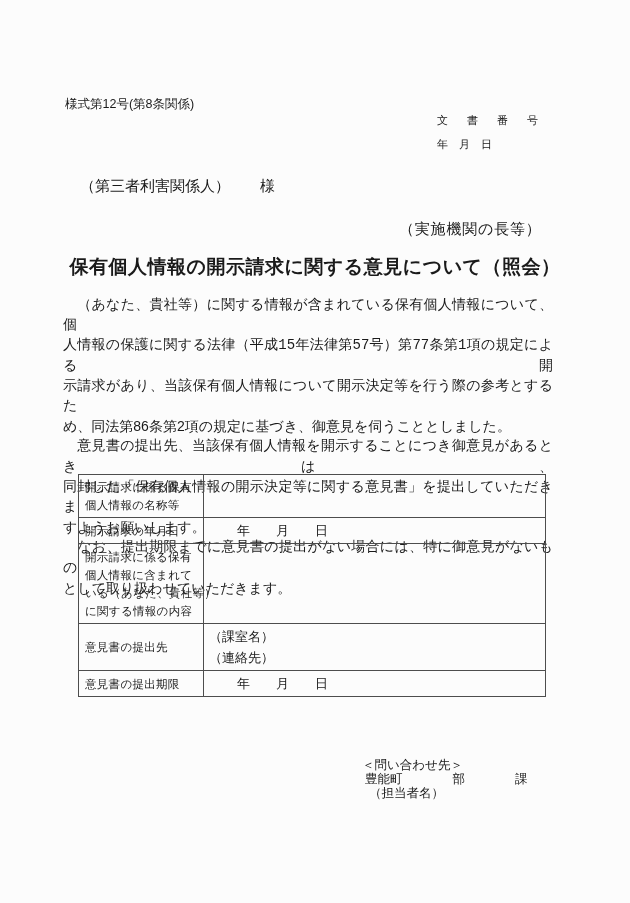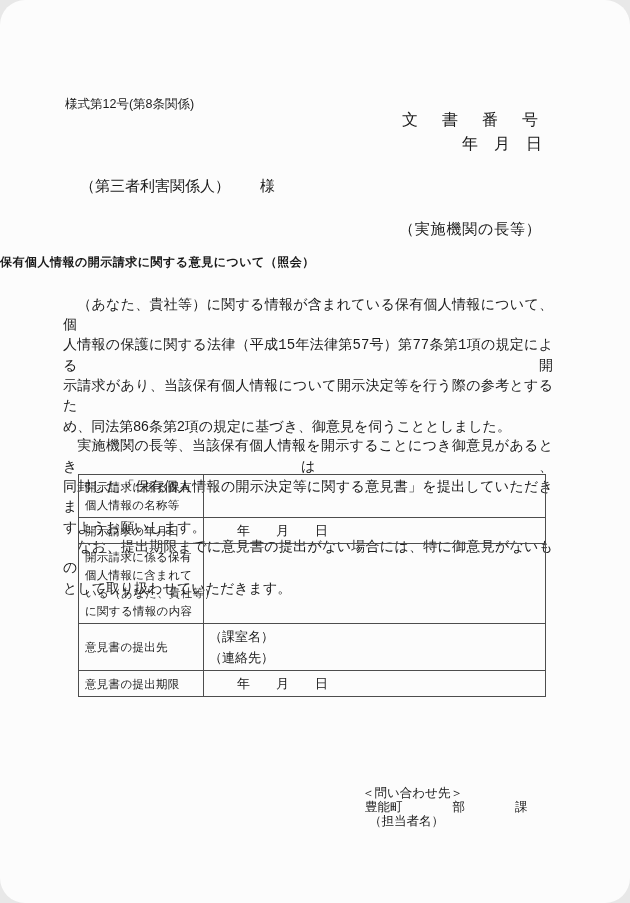--- a/index.html
+++ b/index.html
@@ -6,47 +6,46 @@
   html, body { background: #e8e8e8; }
   .page {
     position: relative;
     width: 630px;
     height: 903px;
     margin: 0 auto;
     background: #fcfcfc;
     color: #1a1a1a;
     font-family: "Liberation Sans", "DejaVu Sans", sans-serif;
     overflow: hidden;
-    border-radius: 25px;
   }
   .abs { position: absolute; }
 
   .form-number { left: 65px; top: 96px; font-size: 12.5px; }
 
-  .doc-number-block { right: 88px; top: 108px; text-align: right; font-size: 16px; line-height: 24px; }
+  .doc-number-block { right: 88px; top: 108px; text-align: left; font-size: 11px; line-height: 24px; }
   .doc-number-block .spread { letter-spacing: 4px; }
 
   .recipient { left: 80px; top: 177px; font-size: 15px; }
 
   .agency { left: 399px; top: 220px; font-size: 15px; letter-spacing: 0.8px; }
 
-  .doc-title { left: 0; top: 254px; width: 630px; font-size: 12px; font-weight: bold; letter-spacing: 0.5px; }
+  .doc-title { left: 0; top: 254px; width: 630px; text-align: center; font-size: 19px; font-weight: bold; letter-spacing: 0.5px; }
 
   .body-text { left: 63px; top: 295px; width: 490px; font-size: 14px; }
   .bline { line-height: 20.2px; white-space: pre-wrap; }
   .bline.just { text-align: justify; text-align-last: justify; font-family: Liberation Mono, monospace; }
 
   table.info-table { position: absolute; left: 78px; top: 474px; width: 468px; border-collapse: collapse; table-layout: fixed; }
   table.info-table td { border: 1px solid #4d4d4d; vertical-align: middle; }
   td.lbl { font-size: 11.5px; line-height: 18px; padding: 2px 1px 2px 6px; white-space: pre; letter-spacing: 0.3px; margin-top: 31px; }
   td.val { font-size: 13px; line-height: 21px; padding: 2px 2px 2px 5px; white-space: pre-line; }
   td.val.date { padding-left: 33px; }
   .cbx { display: inline-block; }
 
-  .inquiry { left: 362px; top: 758px; font-size: 12.5px; line-height: 14px; margin-top: 28px; }
+  .inquiry { left: 362px; top: 758px; font-size: 12.5px; line-height: 14px; }
   .inquiry .ind3 { padding-left: 3px; }
   .inquiry .ind7 { padding-left: 7px; }
 </style>
 </head>
 <body>
 
 <div class="page">
 
   <div class="abs form-number">様式第12号(第8条関係)</div>
 
@@ -59,21 +58,21 @@
 
   <div class="abs agency">（実施機関の長等）</div>
 
   <div class="abs doc-title">保有個人情報の開示請求に関する意見について（照会）</div>
 
   <div class="abs body-text">
       <div class="bline just">　（あなた、貴社等）に関する情報が含まれている保有個人情報について、個</div>
       <div class="bline just">人情報の保護に関する法律（平成15年法律第57号）第77条第1項の規定による開</div>
       <div class="bline just">示請求があり、当該保有個人情報について開示決定等を行う際の参考とするた</div>
       <div class="bline">め、同法第86条第2項の規定に基づき、御意見を伺うこととしました。</div>
-      <div class="bline just">　実施機関の長等、当該保有個人情報を開示することにつき御意見があるときは、</div>
+      <div class="bline just">　意見書の提出先、当該保有個人情報を開示することにつき御意見があるときは、</div>
       <div class="bline just">同封した「保有個人情報の開示決定等に関する意見書」を提出していただきま</div>
       <div class="bline">すようお願いします。</div>
       <div class="bline just">　なお、提出期限までに意見書の提出がない場合には、特に御意見がないもの</div>
       <div class="bline">として取り扱わせていただきます。</div>
     </div>
 
   <table class="info-table">
     <colgroup>
         <col style="width:125px">
         <col>

